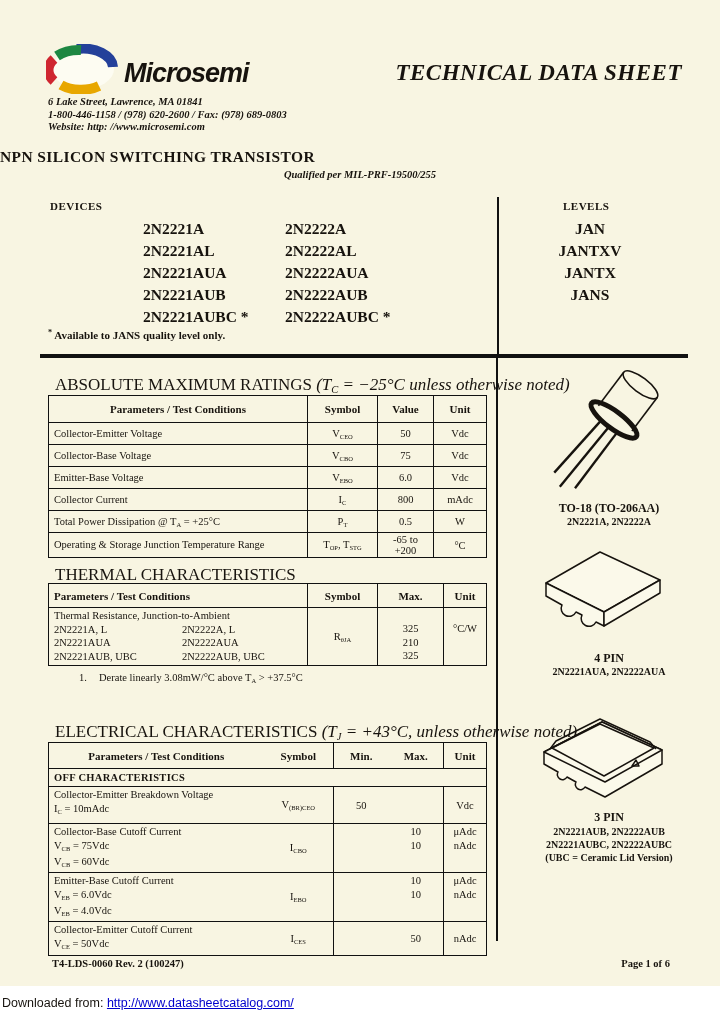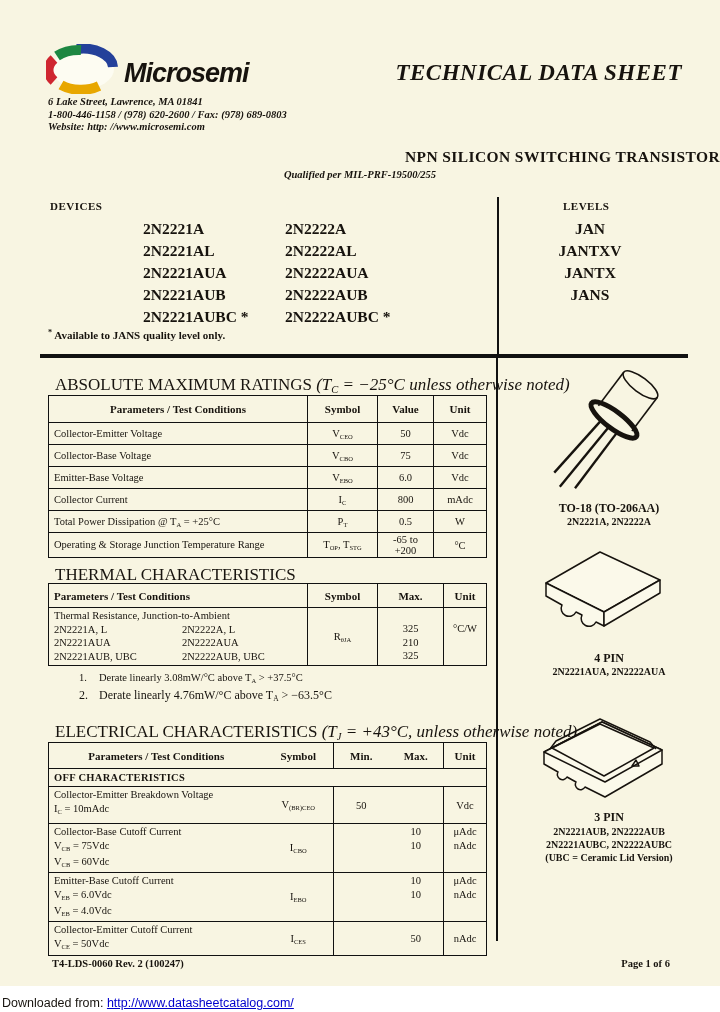--- a/index.html
+++ b/index.html
@@ -11,21 +11,21 @@
   .ctr{text-align:center;}
   .sb{font-size:0.62em;vertical-align:-0.28em;letter-spacing:0;}
   .sup{font-size:0.75em;vertical-align:0.5em;}
 
   
   .brand-text{font-family:"Liberation Sans",sans-serif;font-weight:bold;font-style:italic;
               font-size:27px;letter-spacing:-1px;}
   .docsheet{font-size:23px;font-weight:bold;font-style:italic;letter-spacing:0.5px;}
   .addr{font-size:10.5px;font-weight:bold;font-style:italic;line-height:12.5px;}
 
-  .main-title{width:720px;text-align:right;font-weight:bold;font-size:15.5px;letter-spacing:0.4px;}
+  .main-title{width:720px;text-align:left;font-weight:bold;font-size:15.5px;letter-spacing:0.4px;}
   .sub-title{width:720px;text-align:center;font-weight:bold;font-style:italic;font-size:10.5px;}
 
   .seclabel{font-size:11px;font-weight:bold;letter-spacing:0.5px;}
   .devcol{font-size:15.5px;font-weight:bold;line-height:22px;}
   .levcol{font-size:15.5px;font-weight:bold;line-height:22px;text-align:center;width:180px;}
   .footnote{font-size:11px;font-weight:bold;}
 
   .vrule{width:2px;background:#111;}
   .hrule{height:4px;background:#111;}
 
@@ -203,21 +203,20 @@
         <div>210</div>
         <div>325</div>
       </td>
       <td class="stack2" style="padding-top:14px;">°C/W</td>
     </tr>
   </tbody>
     </table>
 
   <div class="abs notewrap" style="left:55px;top:671px;width:420px;">
     <div><span class="nnum">1.</span><span>Derate linearly 3.08mW/°C above T</span><span class="sb">A</span><span> &gt; +37.5°C</span></div>
-    <div class="note2big"><span class="nnum">2.</span><span>Derate linearly 4.76mW/°C above T</span><span class="sb">A</span><span> &gt; −63.5°C</span></div>
   </div>
 
   <div class="abs tbl-title" style="left:55px;top:722px;">
     <span>ELECTRICAL CHARACTERISTICS </span><span class="i">(T</span><span class="i sb">J</span><span class="i"> = +43°C, unless otherwise noted)</span>
   </div>
 
   <table class="dt abs" style="left:48px;top:742px;">
     <colgroup>
         <col style="width:215px">
         <col style="width:70px">

